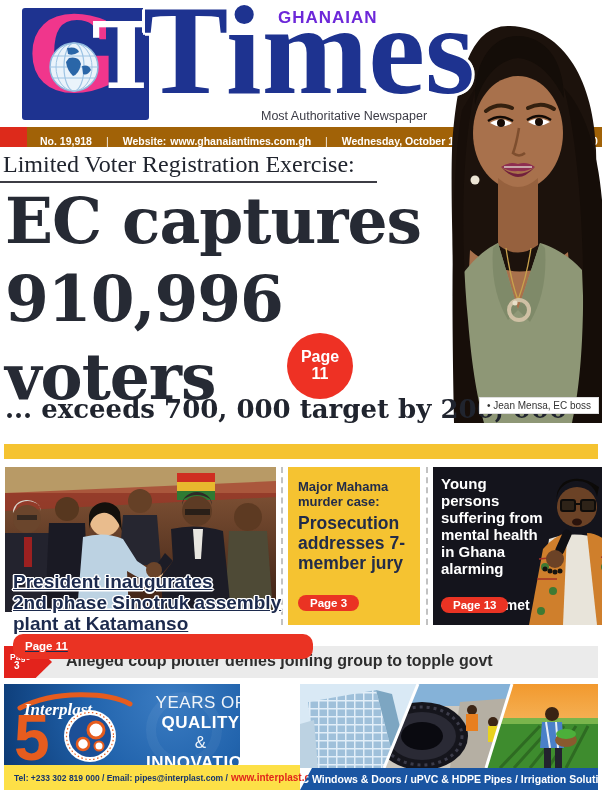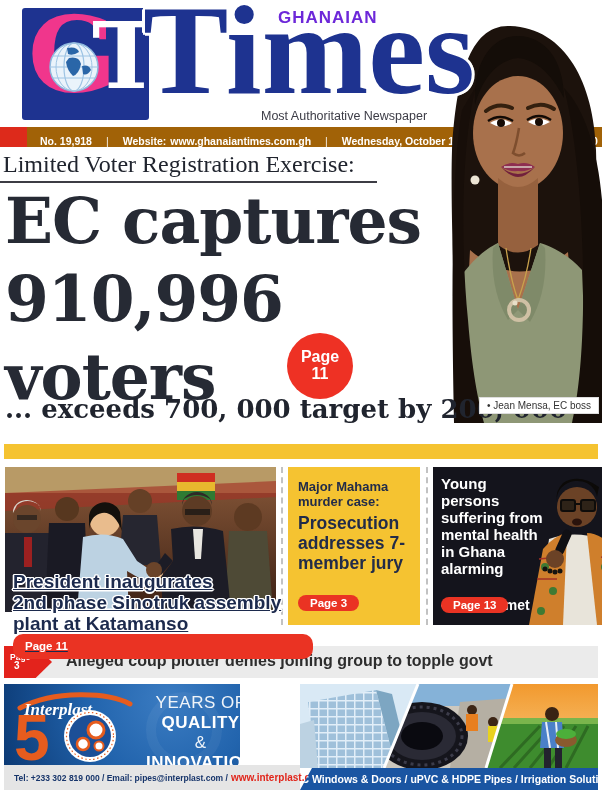--- a/index.html
+++ b/index.html
@@ -86,21 +86,21 @@
   .ad{position:absolute;left:4px;top:684px;width:594px;height:106px;}
   .ad-left{position:absolute;left:0;top:0;width:236px;height:81px;
            background:radial-gradient(circle at 70% 20%, #3b7cc2 0%, #2264ad 45%, #0c3a75 100%);}
   .ad-left::after{content:"";position:absolute;right:18px;top:8px;width:56px;height:56px;border-radius:50%;
            border:10px solid rgba(255,255,255,0.05);}
   .ad-logo{position:absolute;left:8px;top:2px;}
   .ad-text{position:absolute;left:142px;top:9px;color:#fff;}
   .ad-text .r1,.ad-text .r2{font-size:17px;letter-spacing:.5px;text-align:center;}
   .ad-text .lt{font-weight:normal;opacity:.92;} .ad-text b{font-weight:bold;}
   .ad-text .r3{margin-top:9px;font-size:14.5px;letter-spacing:3px;color:rgba(255,255,255,.72);}
-  .ad-contact{position:absolute;left:0;top:81px;width:296px;height:25px;background:#e5e5e5;
+  .ad-contact{position:absolute;left:0;top:81px;width:296px;height:25px;background:#fde047;
               display:flex;align-items:center;}
   .contact-txt{margin-left:10px;font-size:8.5px;font-weight:bold;color:#17356b;white-space:nowrap;}
   .contact-site{font-size:10px;font-weight:bold;color:#e1251b;margin-left:3px;white-space:nowrap;}
   .cert-marks{margin-left:6px;display:flex;align-items:center;gap:2px;}
   .cert-box{width:15px;height:10px;background:#cf1f1a;border-radius:1px;
             background-image:repeating-linear-gradient(0deg,rgba(255,255,255,.7) 0 1px,transparent 1px 3px);}
   .cert-gear{width:12px;height:12px;border-radius:50%;background:#3a3a3a;color:#ddd;font-size:9px;
              line-height:12px;text-align:center;}
   .ad-right{position:absolute;left:296px;top:0;width:298px;height:106px;}
   .ad-services{position:absolute;left:0;bottom:0;width:298px;height:22px;background:#1a55a2;

